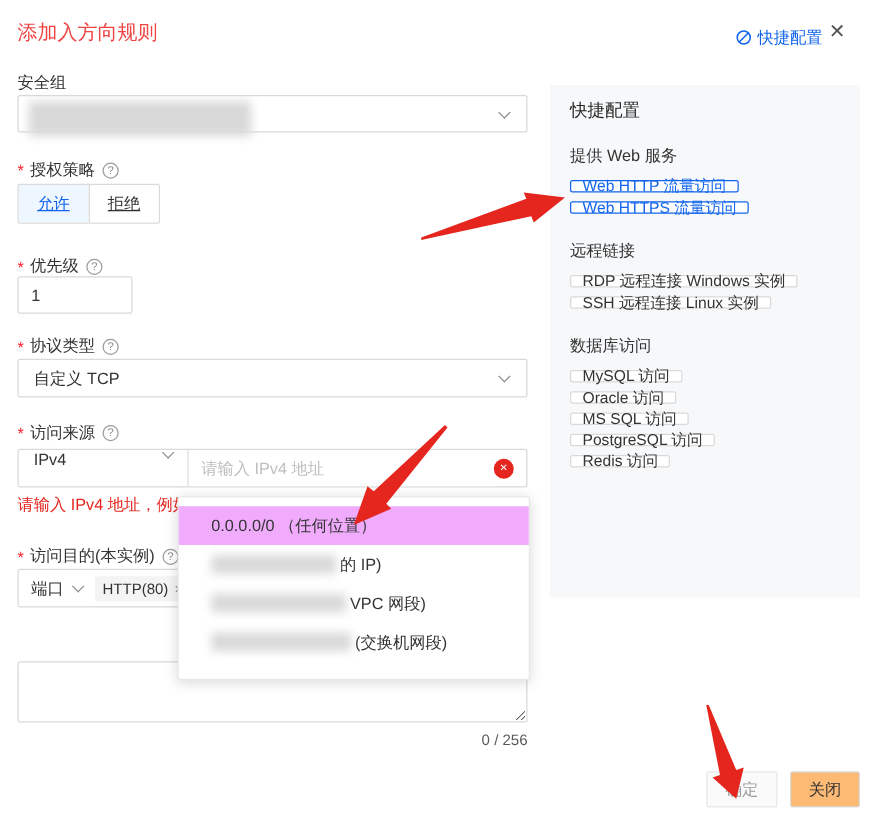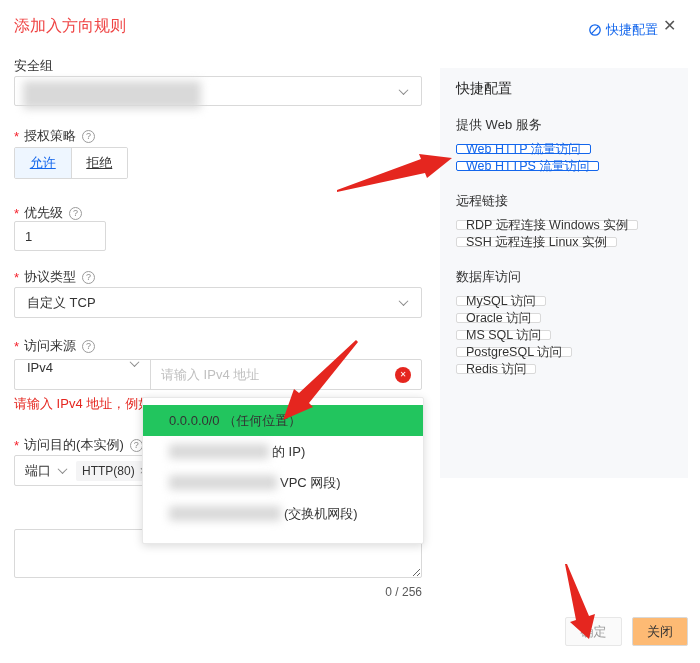--- a/index.html
+++ b/index.html
@@ -53,21 +53,21 @@
   .dest-ctl{left:14px;top:455px;width:408px;height:31px;display:flex;align-items:center;padding:0 10px;gap:10px;}
   .port-sel{display:flex;align-items:center;gap:8px;cursor:pointer;color:#333;}
   .tag{background:#f4f4f5;border-radius:2px;padding:3px 6px;display:flex;align-items:center;gap:5px;font-size:12px;color:#333;cursor:pointer;}
   .tag .x{color:#8a8a8a;font-size:12px;line-height:1;cursor:pointer;}
   
   .desc-ta{left:14px;top:529px;width:408px;height:49px;border:1px solid var(--border);border-radius:2px;resize:both;font-family:inherit;font-size:13px;padding:6px 8px;outline:none;}
   .counter{left:14px;top:585px;width:408px;text-align:right;color:#595959;font-size:12px;}
   
   .dd-panel{left:142px;top:397px;width:282px;height:147px;background:#fff;border:1px solid #e8e8e8;border-radius:2px;box-shadow:0 2px 10px rgba(0,0,0,.15);z-index:10;padding-top:7px;}
   .dd-item{height:31px;line-height:31px;padding-left:26px;font-size:13px;color:#333;cursor:pointer;display:flex;align-items:center;white-space:nowrap;}
-  .dd-item.hl{background:#22c55e;}
+  .dd-item.hl{background:#f0abfc;}
   .dd-blur{display:inline-block;width:100px;height:15px;margin-right:3px;flex:none;}
   
   .qpanel{left:440px;top:68px;width:248px;height:410px;background:var(--panel-bg);padding:12px 16px;z-index:1;}
   .qp-title{font-size:14px;color:#262626;margin-bottom:18px;}
   .qp-head{font-size:13px;color:#333;margin:14px 0 10px;}
   .qbtn{display:inline-block;background:#fff;border:1px solid var(--border);border-radius:2px;padding:4px 9px;font-size:12.5px;color:#333;cursor:pointer;margin-bottom:7px;white-space:nowrap;}
   .qbtn.primary{border-color:var(--accent-blue);color:var(--accent-blue);}
   .qbtn-row{line-height:0;}
   
   .btn{border-radius:2px;font-size:13px;display:flex;align-items:center;justify-content:center;cursor:pointer;font-family:inherit;}

